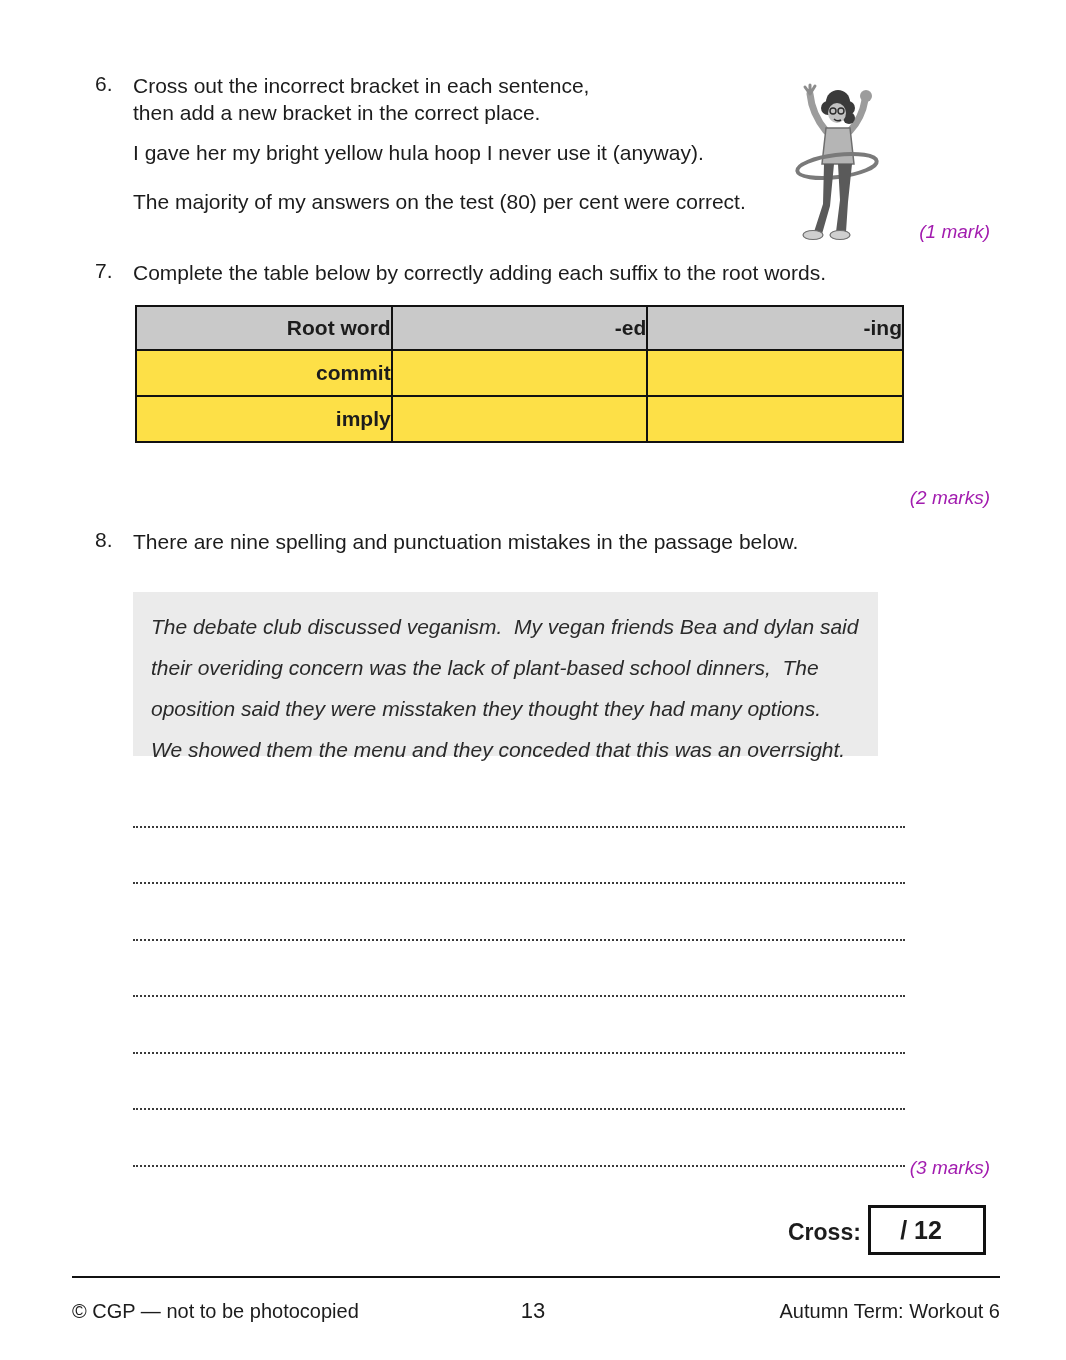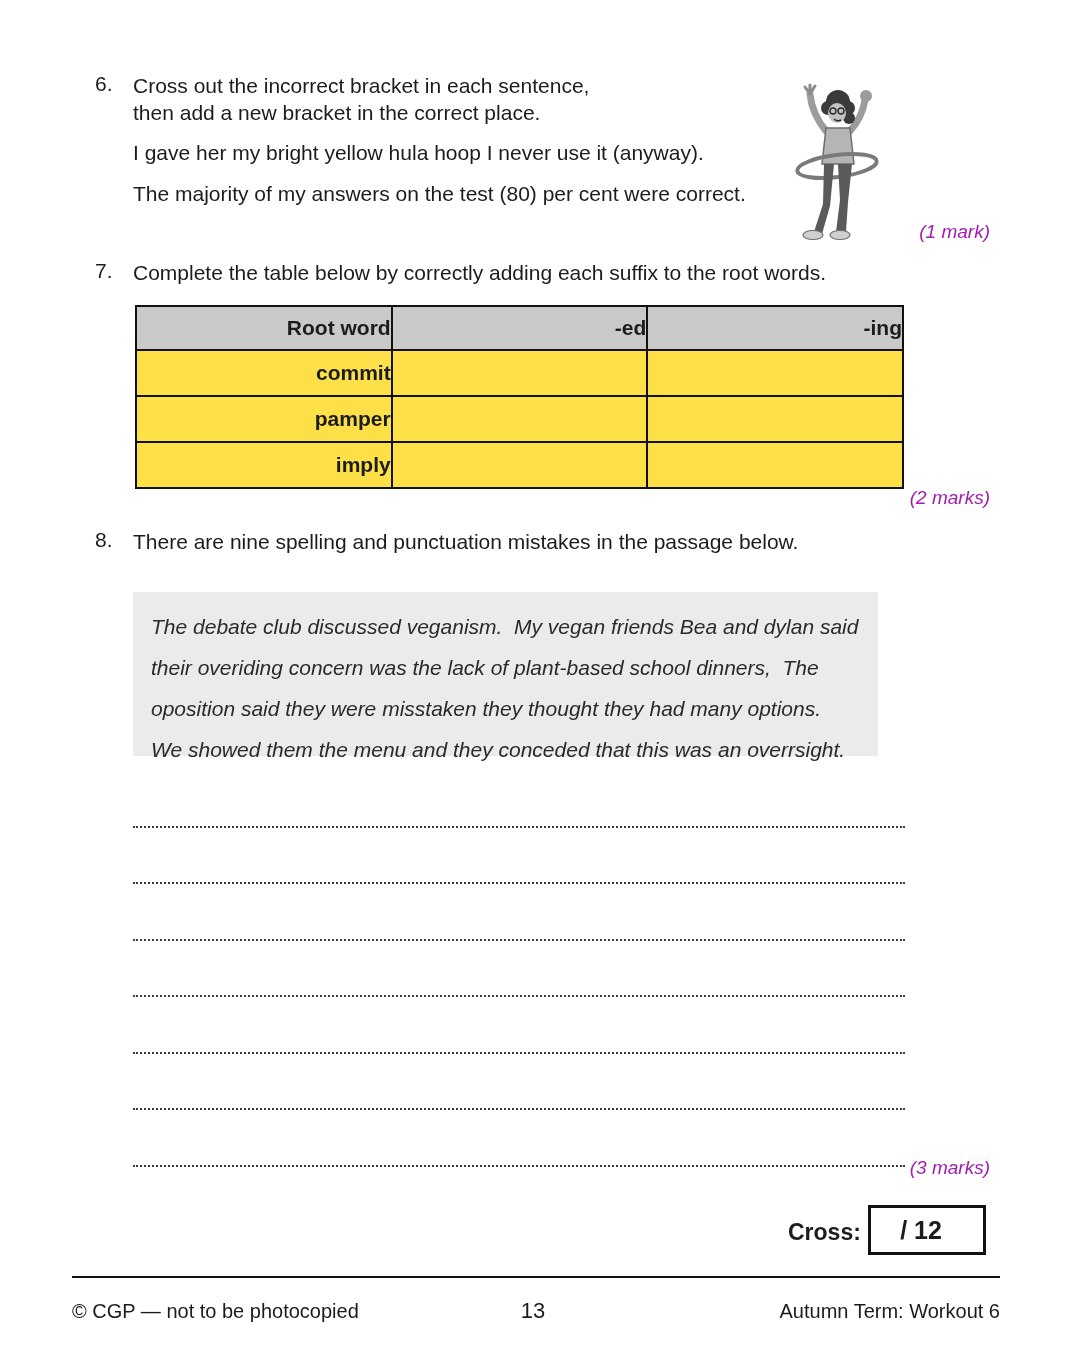--- a/index.html
+++ b/index.html
@@ -86,21 +86,21 @@
 <body>
 
 <div id="page">
 
   <div class="abs qnum" style="left:95px;top:72px;">6.</div>
   <div class="abs qtext" style="left:133px;top:72px;width:640px;">
     <div>Cross out the incorrect bracket in each sentence,</div>
     <div>then add a new bracket in the correct place.</div>
   </div>
   <div class="abs sentence" style="left:133px;top:141px;">I gave her my bright yellow hula hoop I never use it (anyway).</div>
-  <div class="abs sentence" style="left:133px;top:182px;">The majority of my answers on the test (80) per cent were correct.</div>
+  <div class="abs sentence" style="left:133px;top:190px;">The majority of my answers on the test (80) per cent were correct.</div>
 
   <div class="abs" style="left:788px;top:76px;width:100px;height:165px;">
     <svg width="100" height="165" viewBox="0 0 100 165">
 
       <path d="M38 55 Q24 38 22 18" stroke="#9c9c9c" stroke-width="7" fill="none" stroke-linecap="round"></path>
       <path d="M62 55 Q74 42 77 24" stroke="#9c9c9c" stroke-width="7" fill="none" stroke-linecap="round"></path>
 
       <path d="M22 18 l-5 -7 M22 18 l0 -9 M22 18 l5 -8" stroke="#8c8c8c" stroke-width="3" fill="none" stroke-linecap="round"></path>
 
       <circle cx="78" cy="20" r="6" fill="#9c9c9c"></circle>
@@ -141,25 +141,20 @@
         <th>Root word</th>
         <th>-ed</th>
         <th>-ing</th>
       </tr>
       <tr>
         <td class="rootword">commit</td>
         <td></td>
         <td></td>
       </tr>
       <tr>
-        <td class="rootword">pamper</td>
-        <td></td>
-        <td></td>
-      </tr>
-      <tr>
         <td class="rootword">imply</td>
         <td></td>
         <td></td>
       </tr>
     </tbody>
       </table>
   </div>
 
   <div class="abs marks marks-right" style="top:487px;">(2 marks)</div>
 

